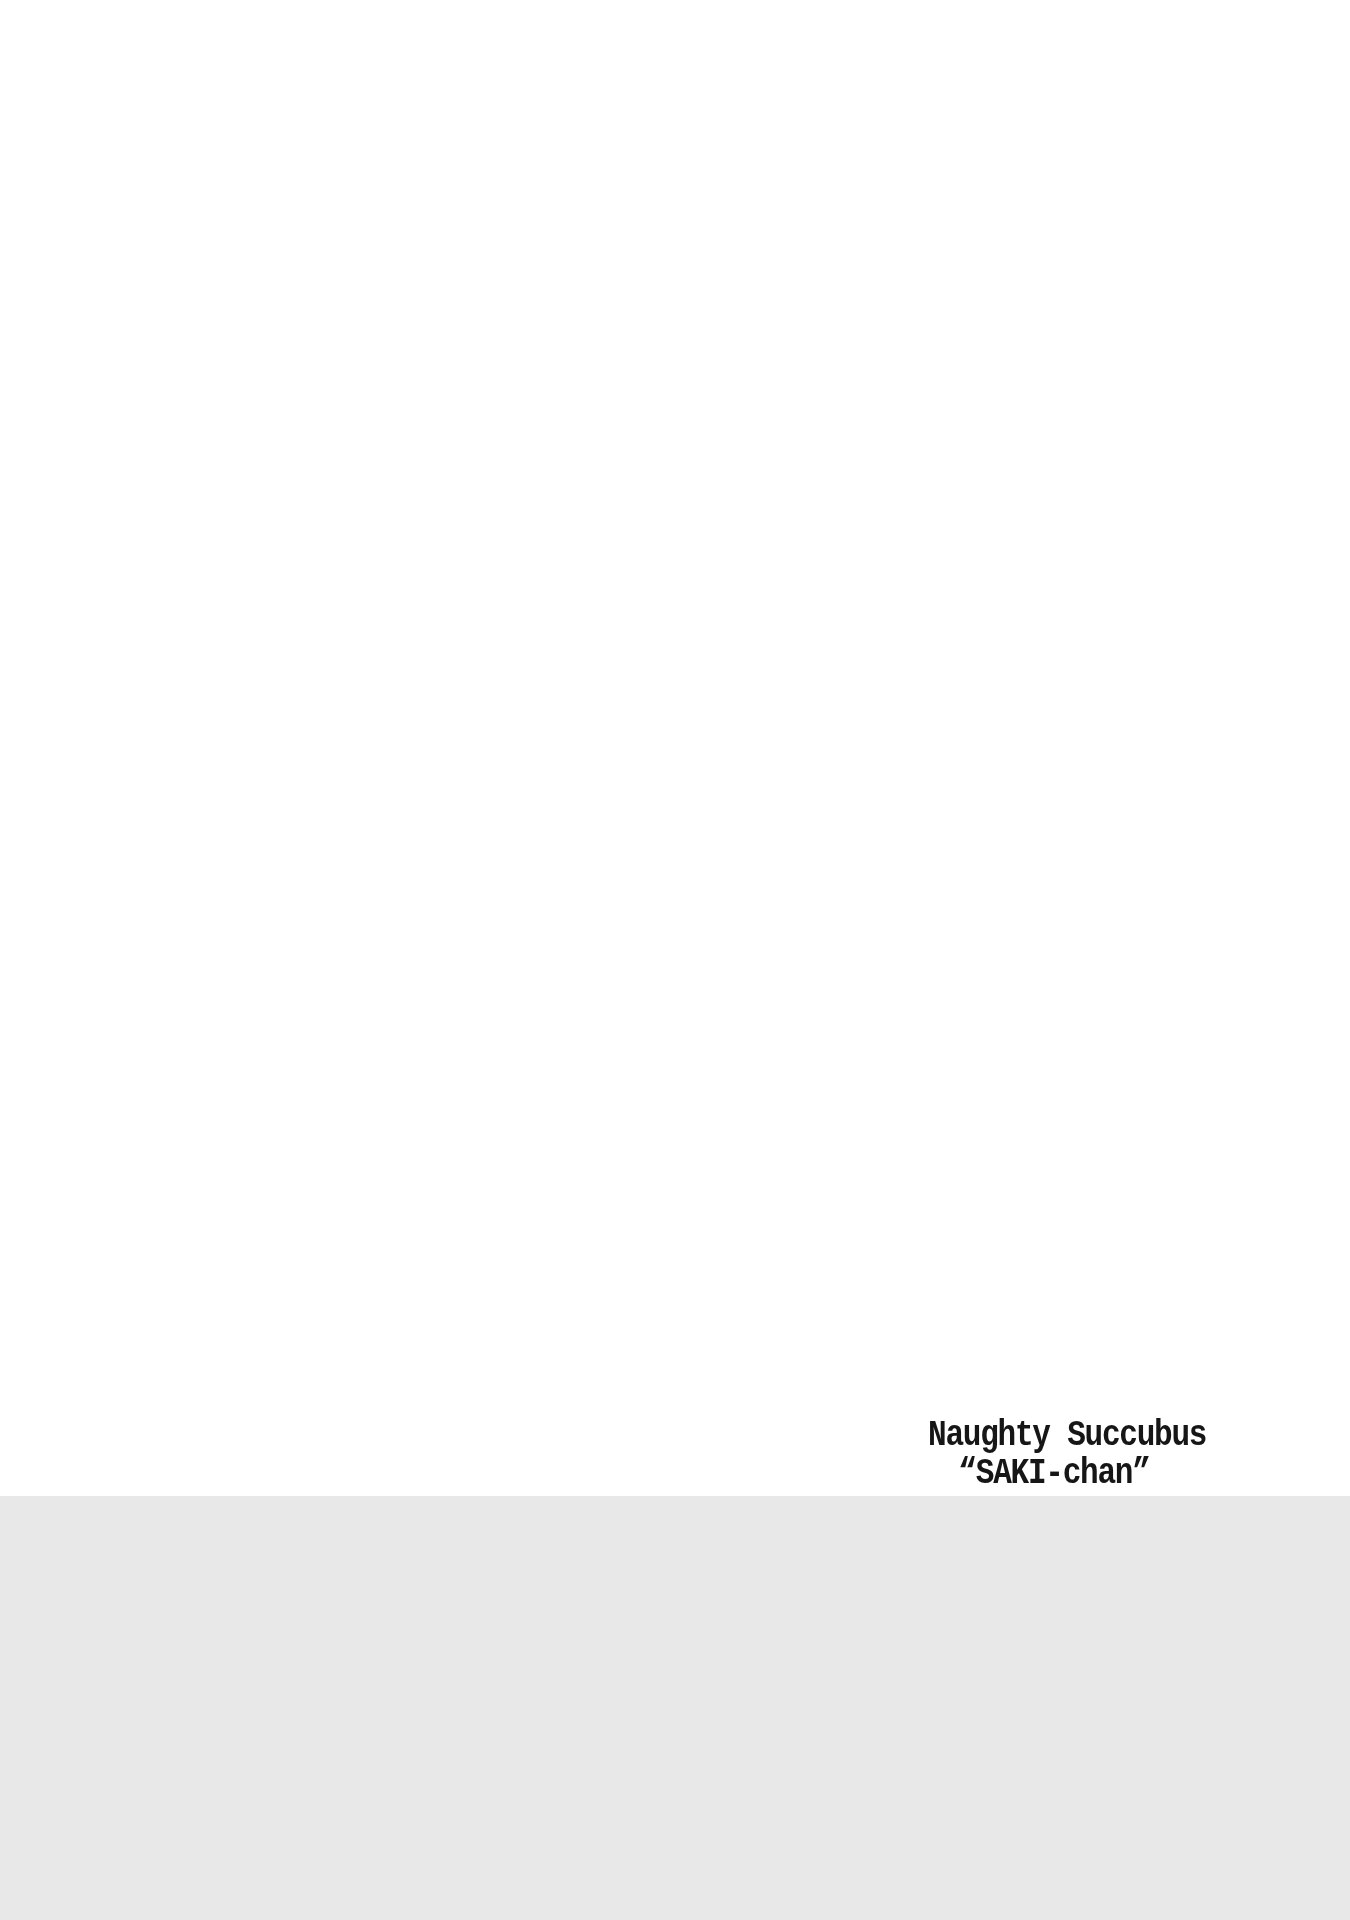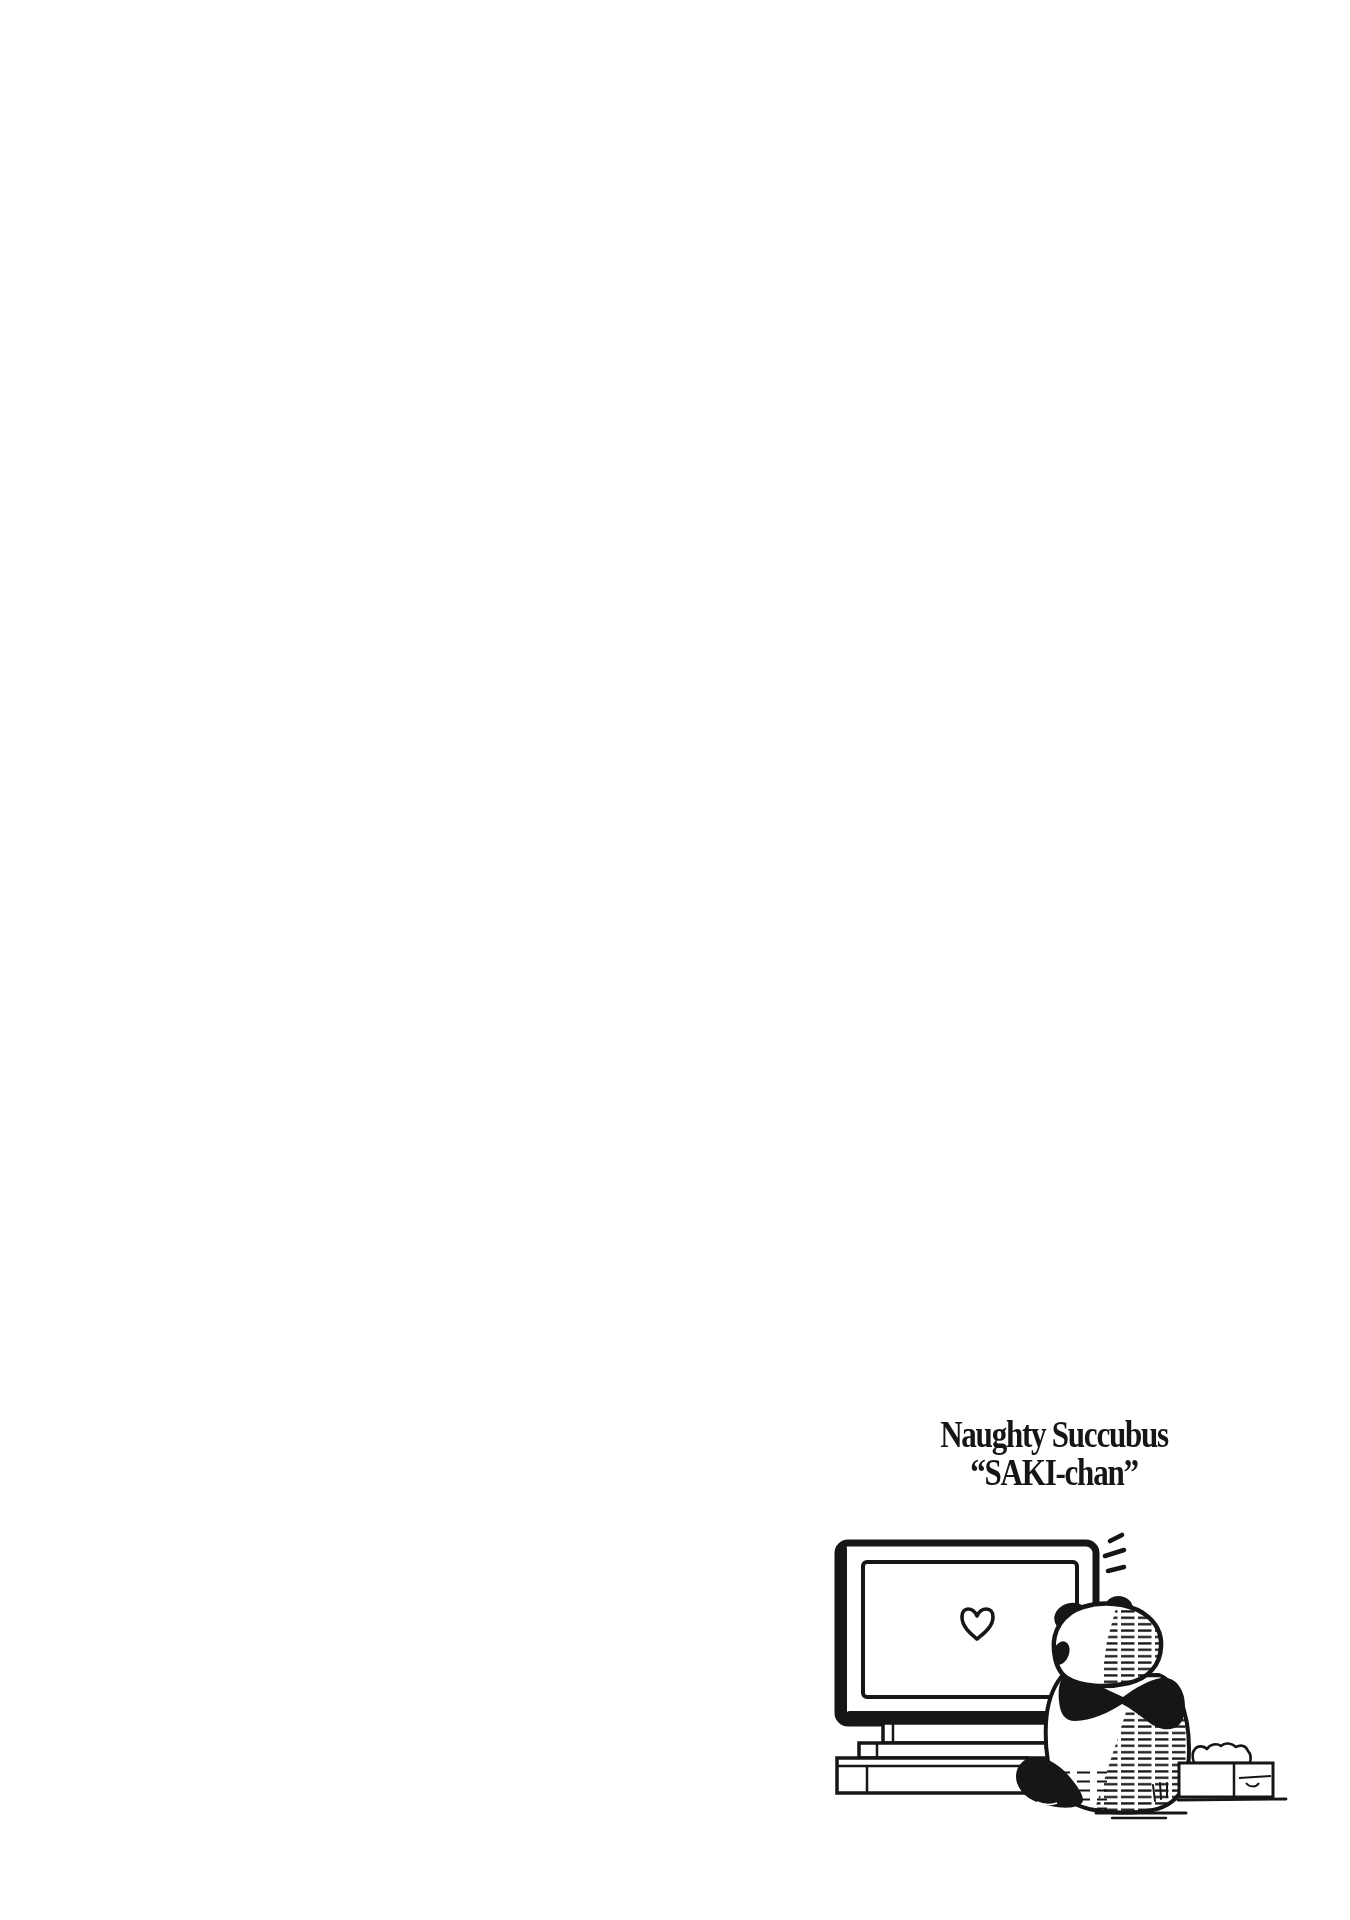--- a/index.html
+++ b/index.html
@@ -1,22 +1,22 @@
 <!DOCTYPE html>
 <html style="--paper: #ffffff; --ink: #161616;"><head>
 <meta charset="utf-8">
 <style>
   html,body{margin:0;padding:0;}
   body{background:#e8e8e8;}
   .page{
     position:relative;
-    width:1350px;height:1920px;
+    width:1350px;height:1496px;
     background:var(--paper,#ffffff);
     overflow:hidden;
-    font-family:Liberation Serif, serif;
+    font-family:Liberation Mono, monospace;
   }
   .title-block{
     position:absolute;
     left:904px;top:1416px;width:300px;
     text-align:center;
     color:var(--ink,#161616);
     font-weight:bold;
     font-size:37px;
     line-height:38px;
     letter-spacing:-1.5px;

